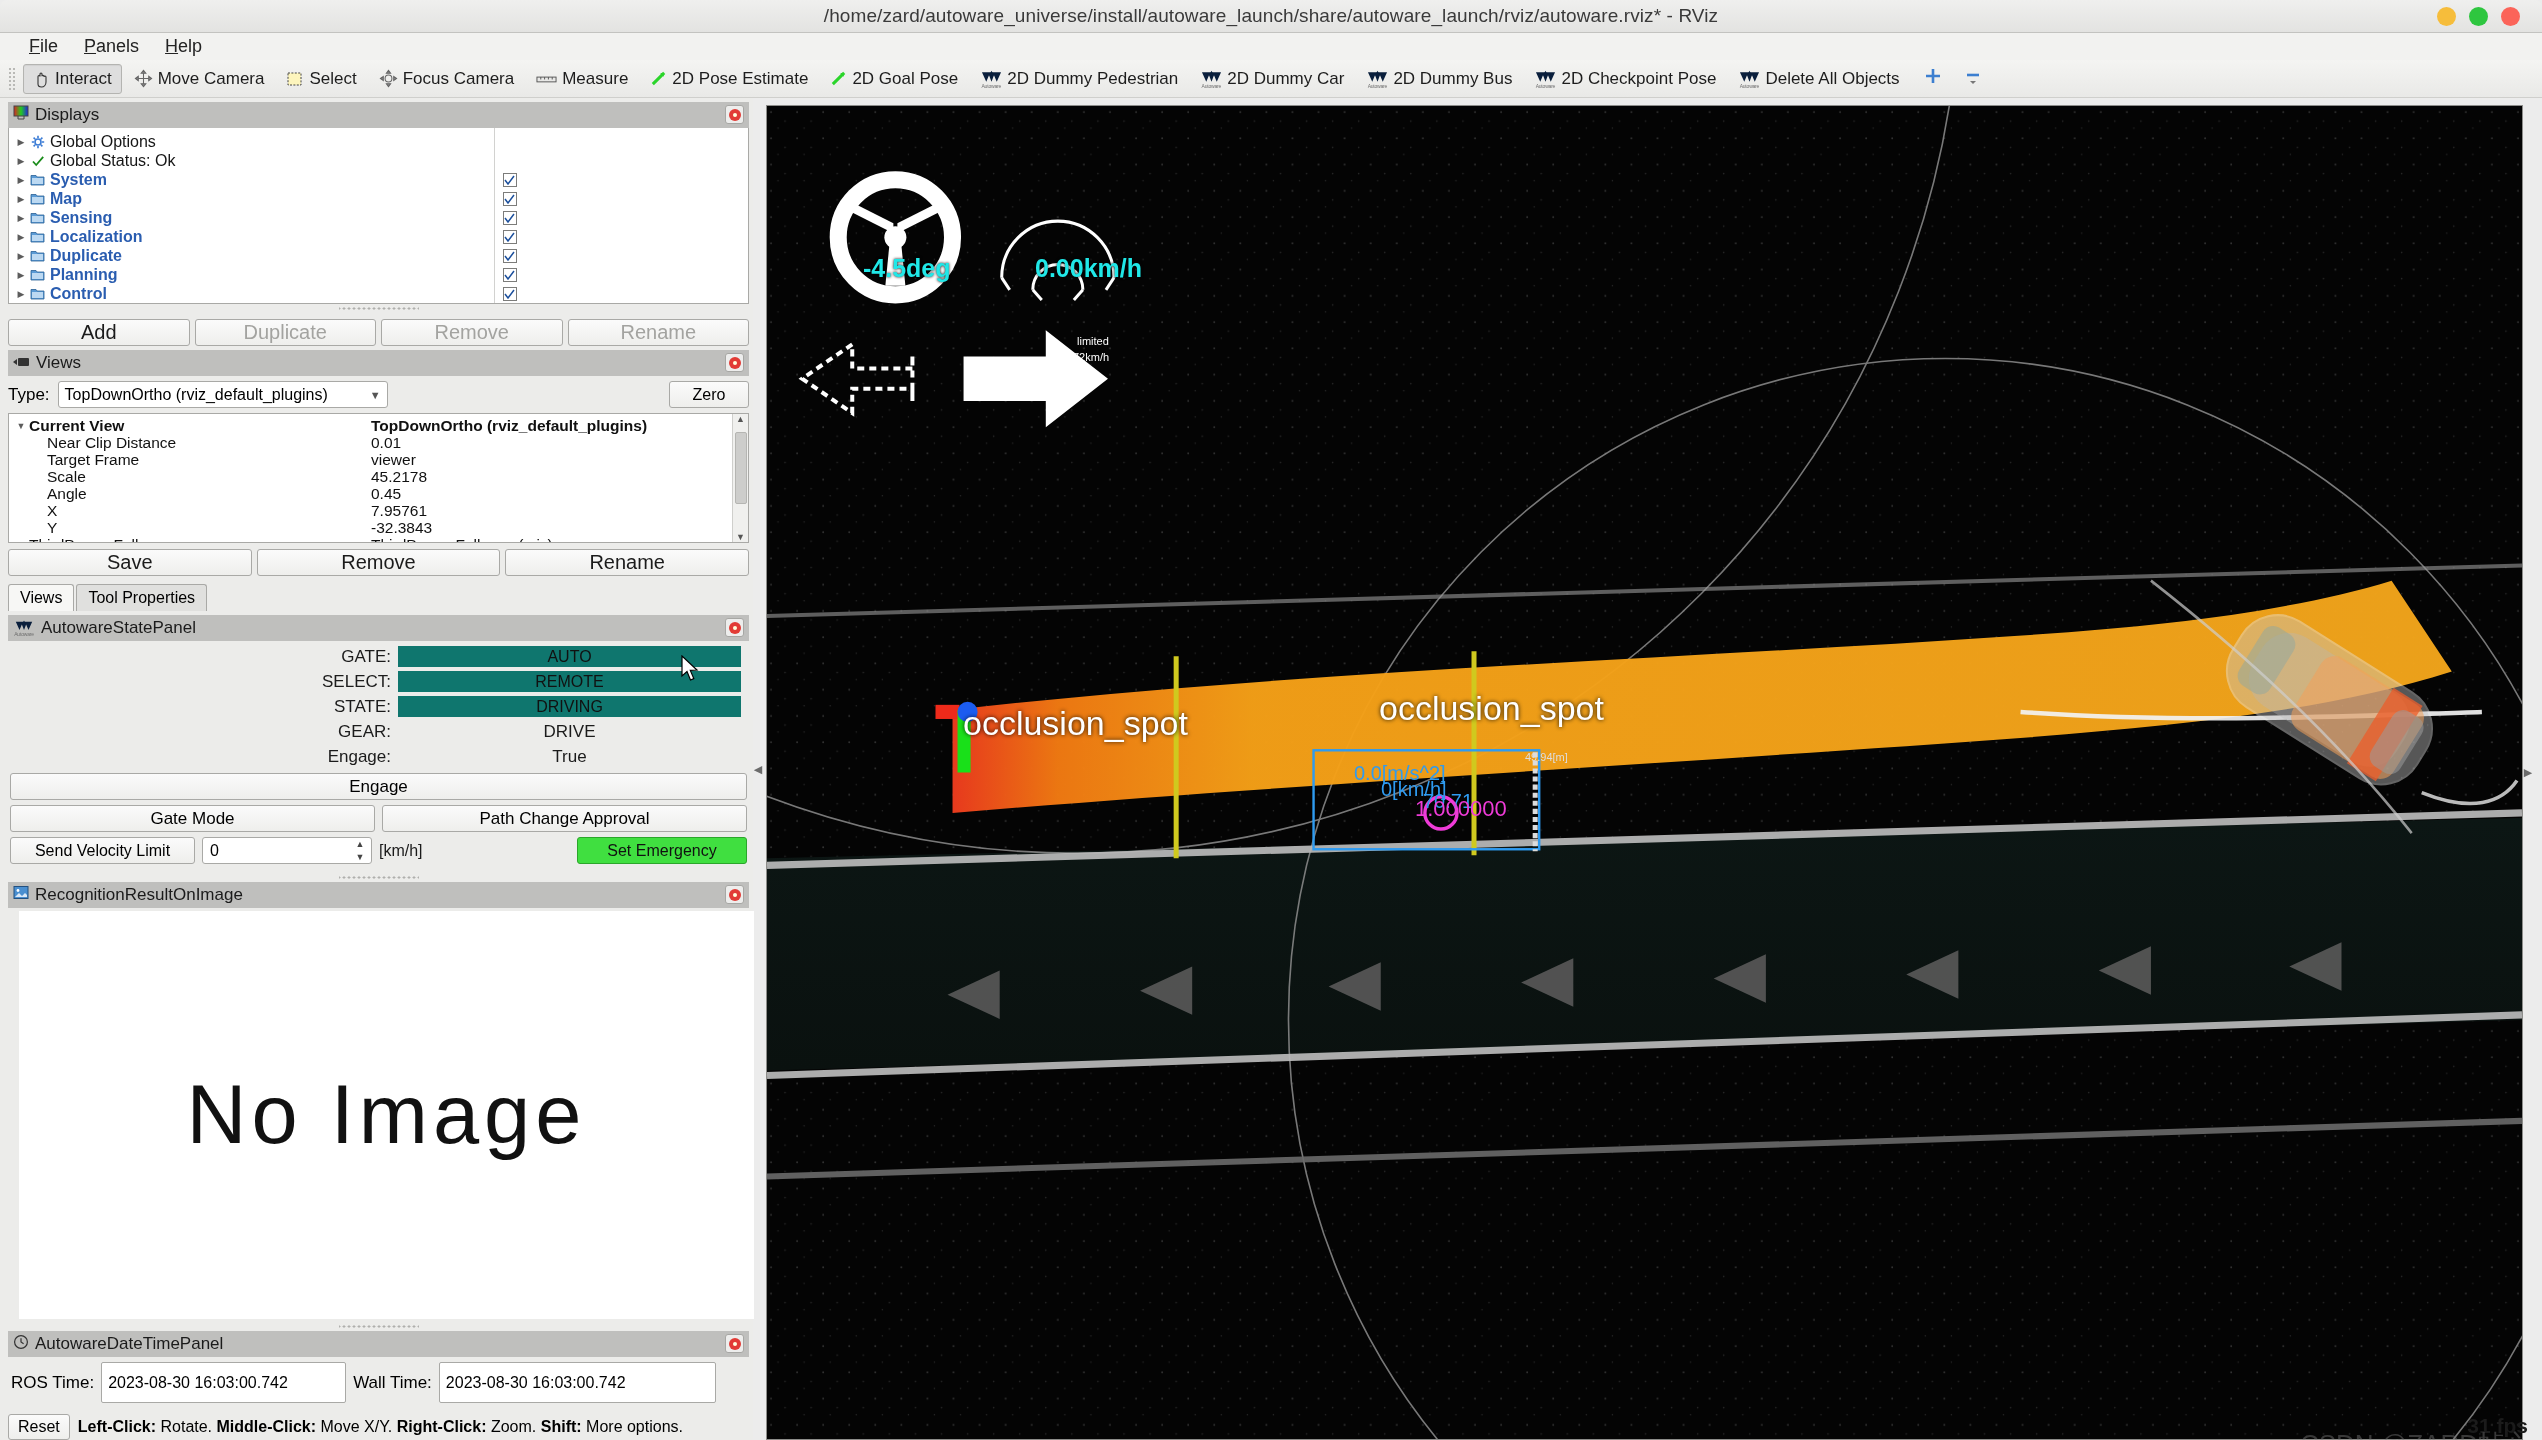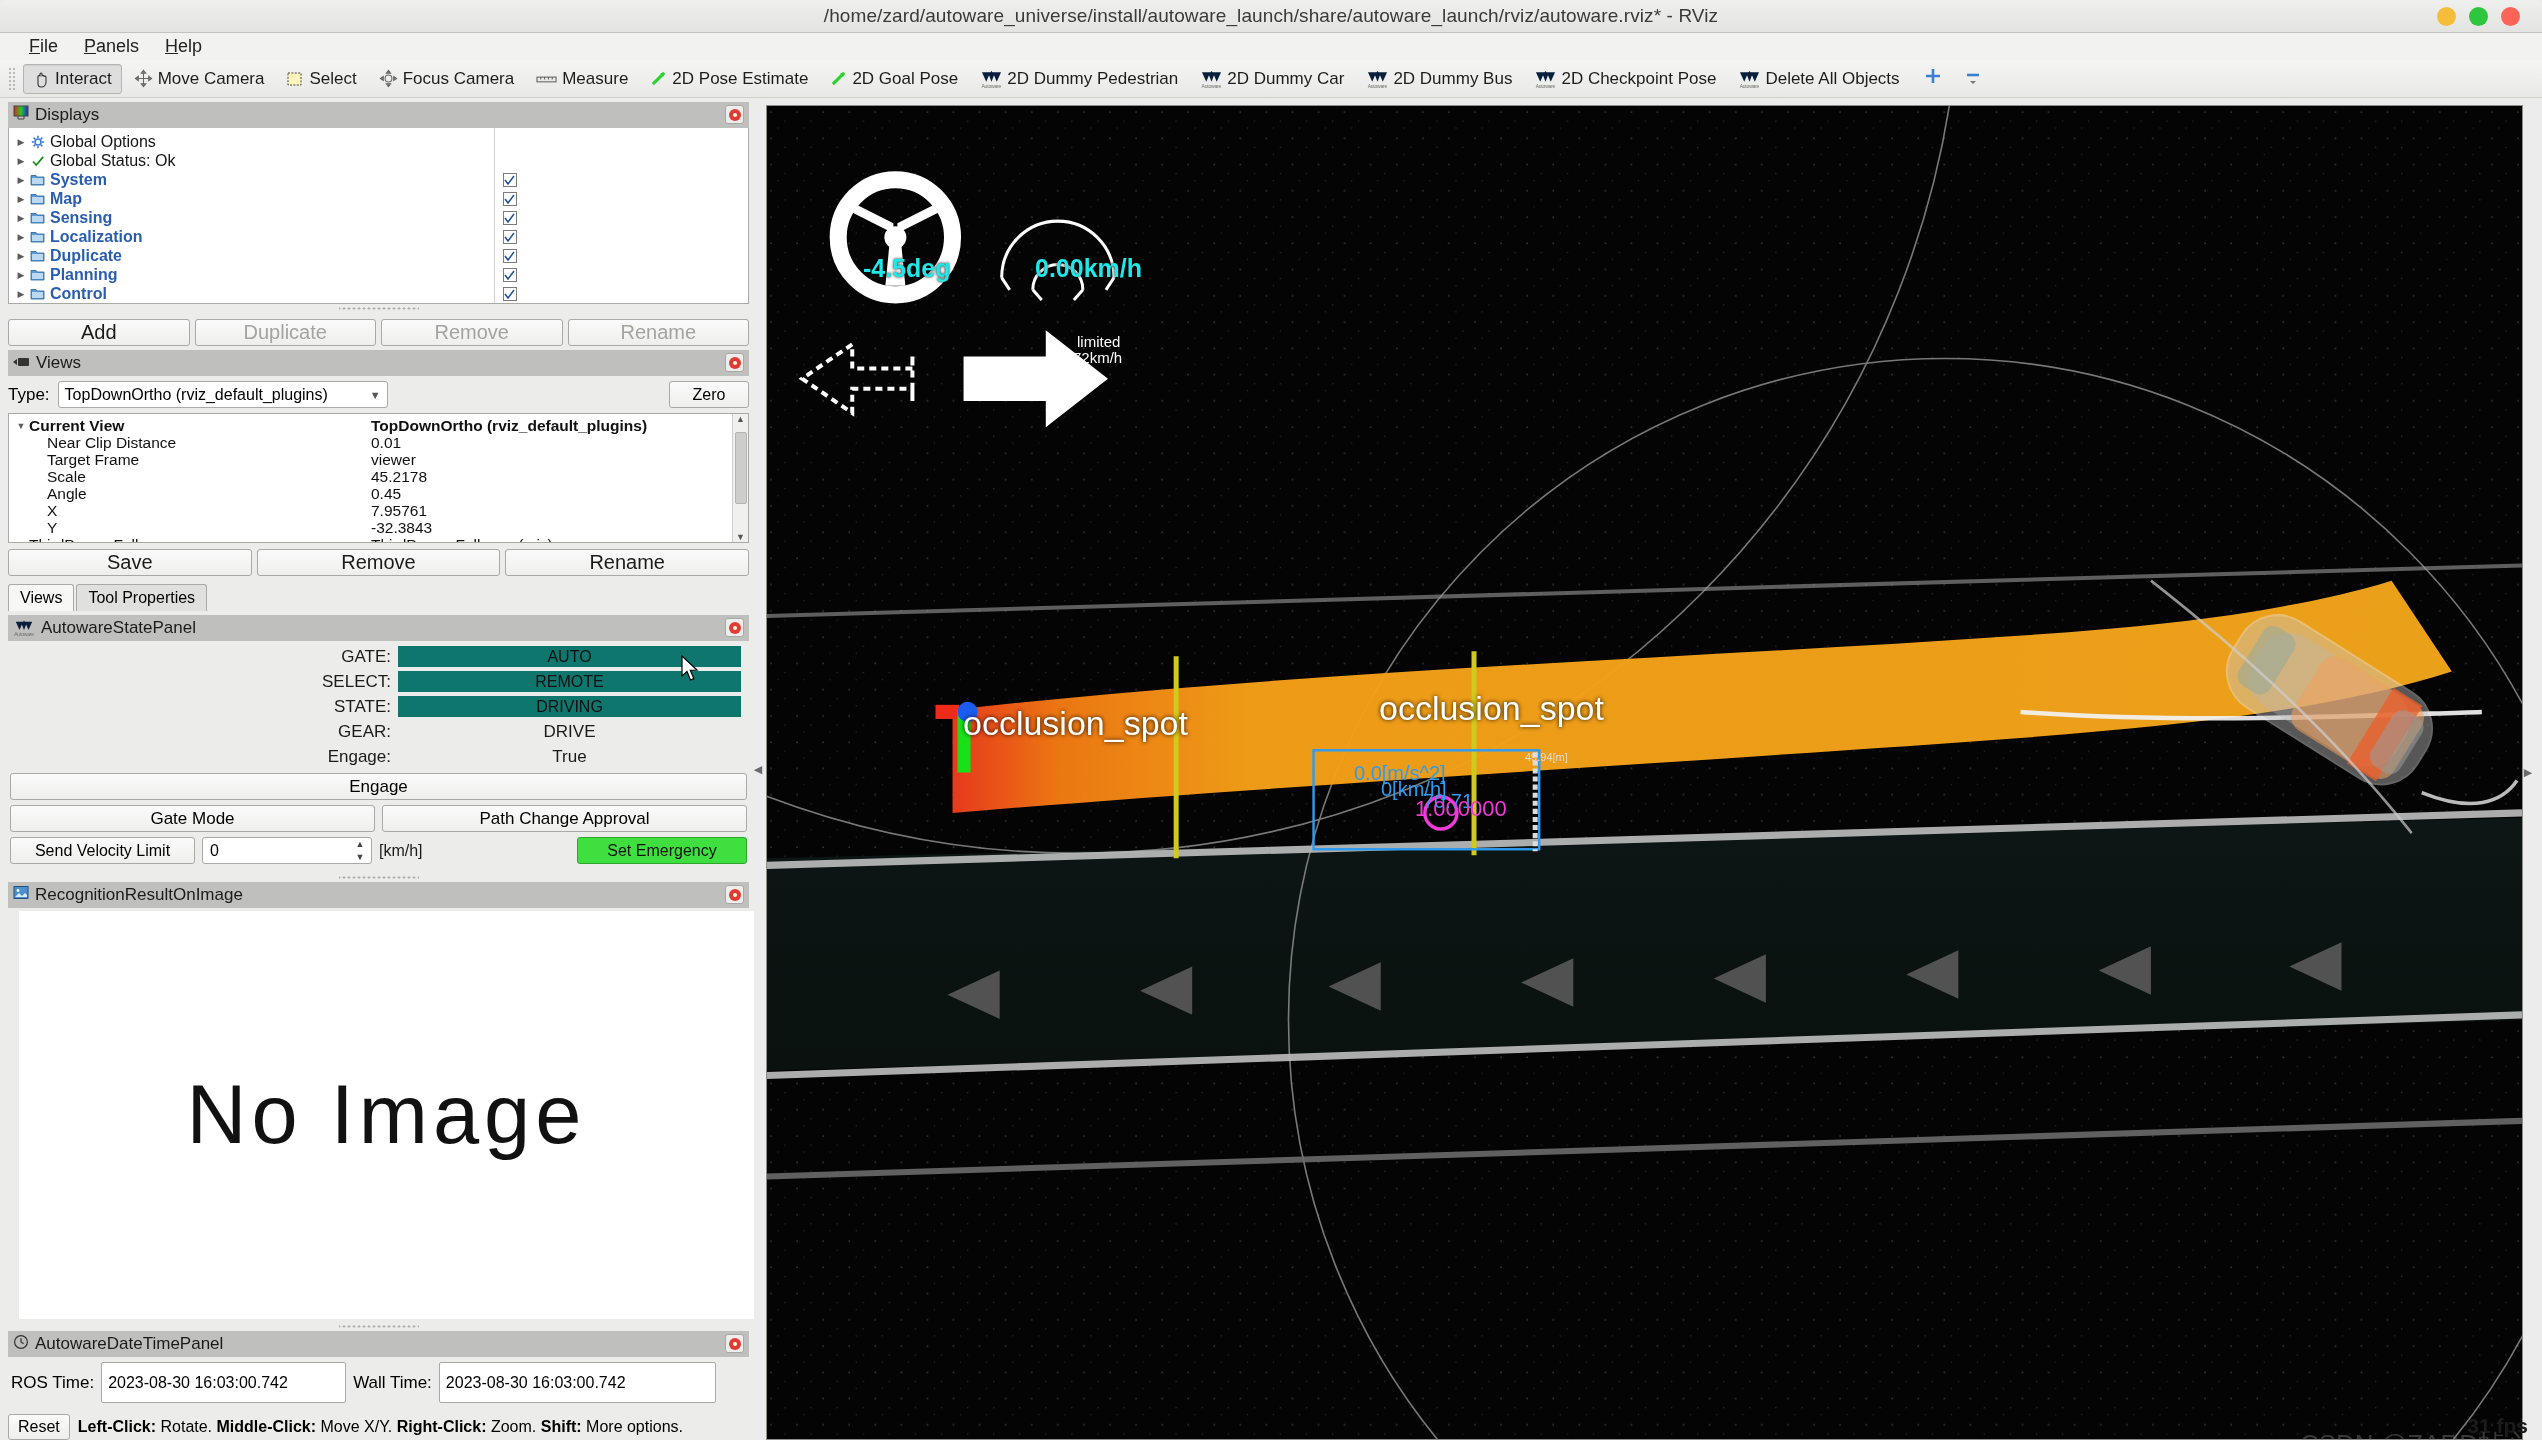--- a/index.html
+++ b/index.html
@@ -207,21 +207,21 @@
               display: flex; min-width: 0; }
   .handle { width: 10px; display: flex; align-items: center; justify-content: center;
             color: #6b6b6b; font-size: 11px; }
   .view3d { flex: 1; position: relative; background: #000; overflow: hidden;
             border: 1px solid #8d8d8a; }
   .view3d svg { position: absolute; inset: 0; width: 100%; height: 100%; }
   .vlabel { position: absolute; color: #fff; font-size: 34px;
             text-shadow: 0 0 4px rgba(0,0,0,.9); white-space: nowrap; }
   .gauge-txt { position: absolute; font-size: 25px; font-weight: bold; color: #20e8e8;
                text-shadow: 0 0 3px #000; white-space: nowrap; }
-  .limtxt { position: absolute; color: #fff; font-size: 15px; line-height: 15px;
+  .limtxt { position: absolute; color: #fff; font-size: 11px; line-height: 15px;
             text-align: center; white-space: nowrap; }
   .bluetxt { position: absolute; color: #2f9bf0; font-size: 20px; white-space: nowrap; }
   .magtxt { position: absolute; color: #ef3bd8; font-size: 22px; white-space: nowrap; }
   .whitetiny { position: absolute; color: #ddd; font-size: 11px; white-space: nowrap; }
   .fps { position: absolute; right: 14px; bottom: 2px; font-size: 21px;
          color: #1b1b1b; font-weight: bold; }
   .watermark { position: absolute; right: 12px; bottom: -22px; font-size: 26px;
                color: rgba(120,120,120,.45); white-space: nowrap; }
   .cursor-arrow { position: absolute; left: 680px; top: 655px; pointer-events: none; }
 </style>

